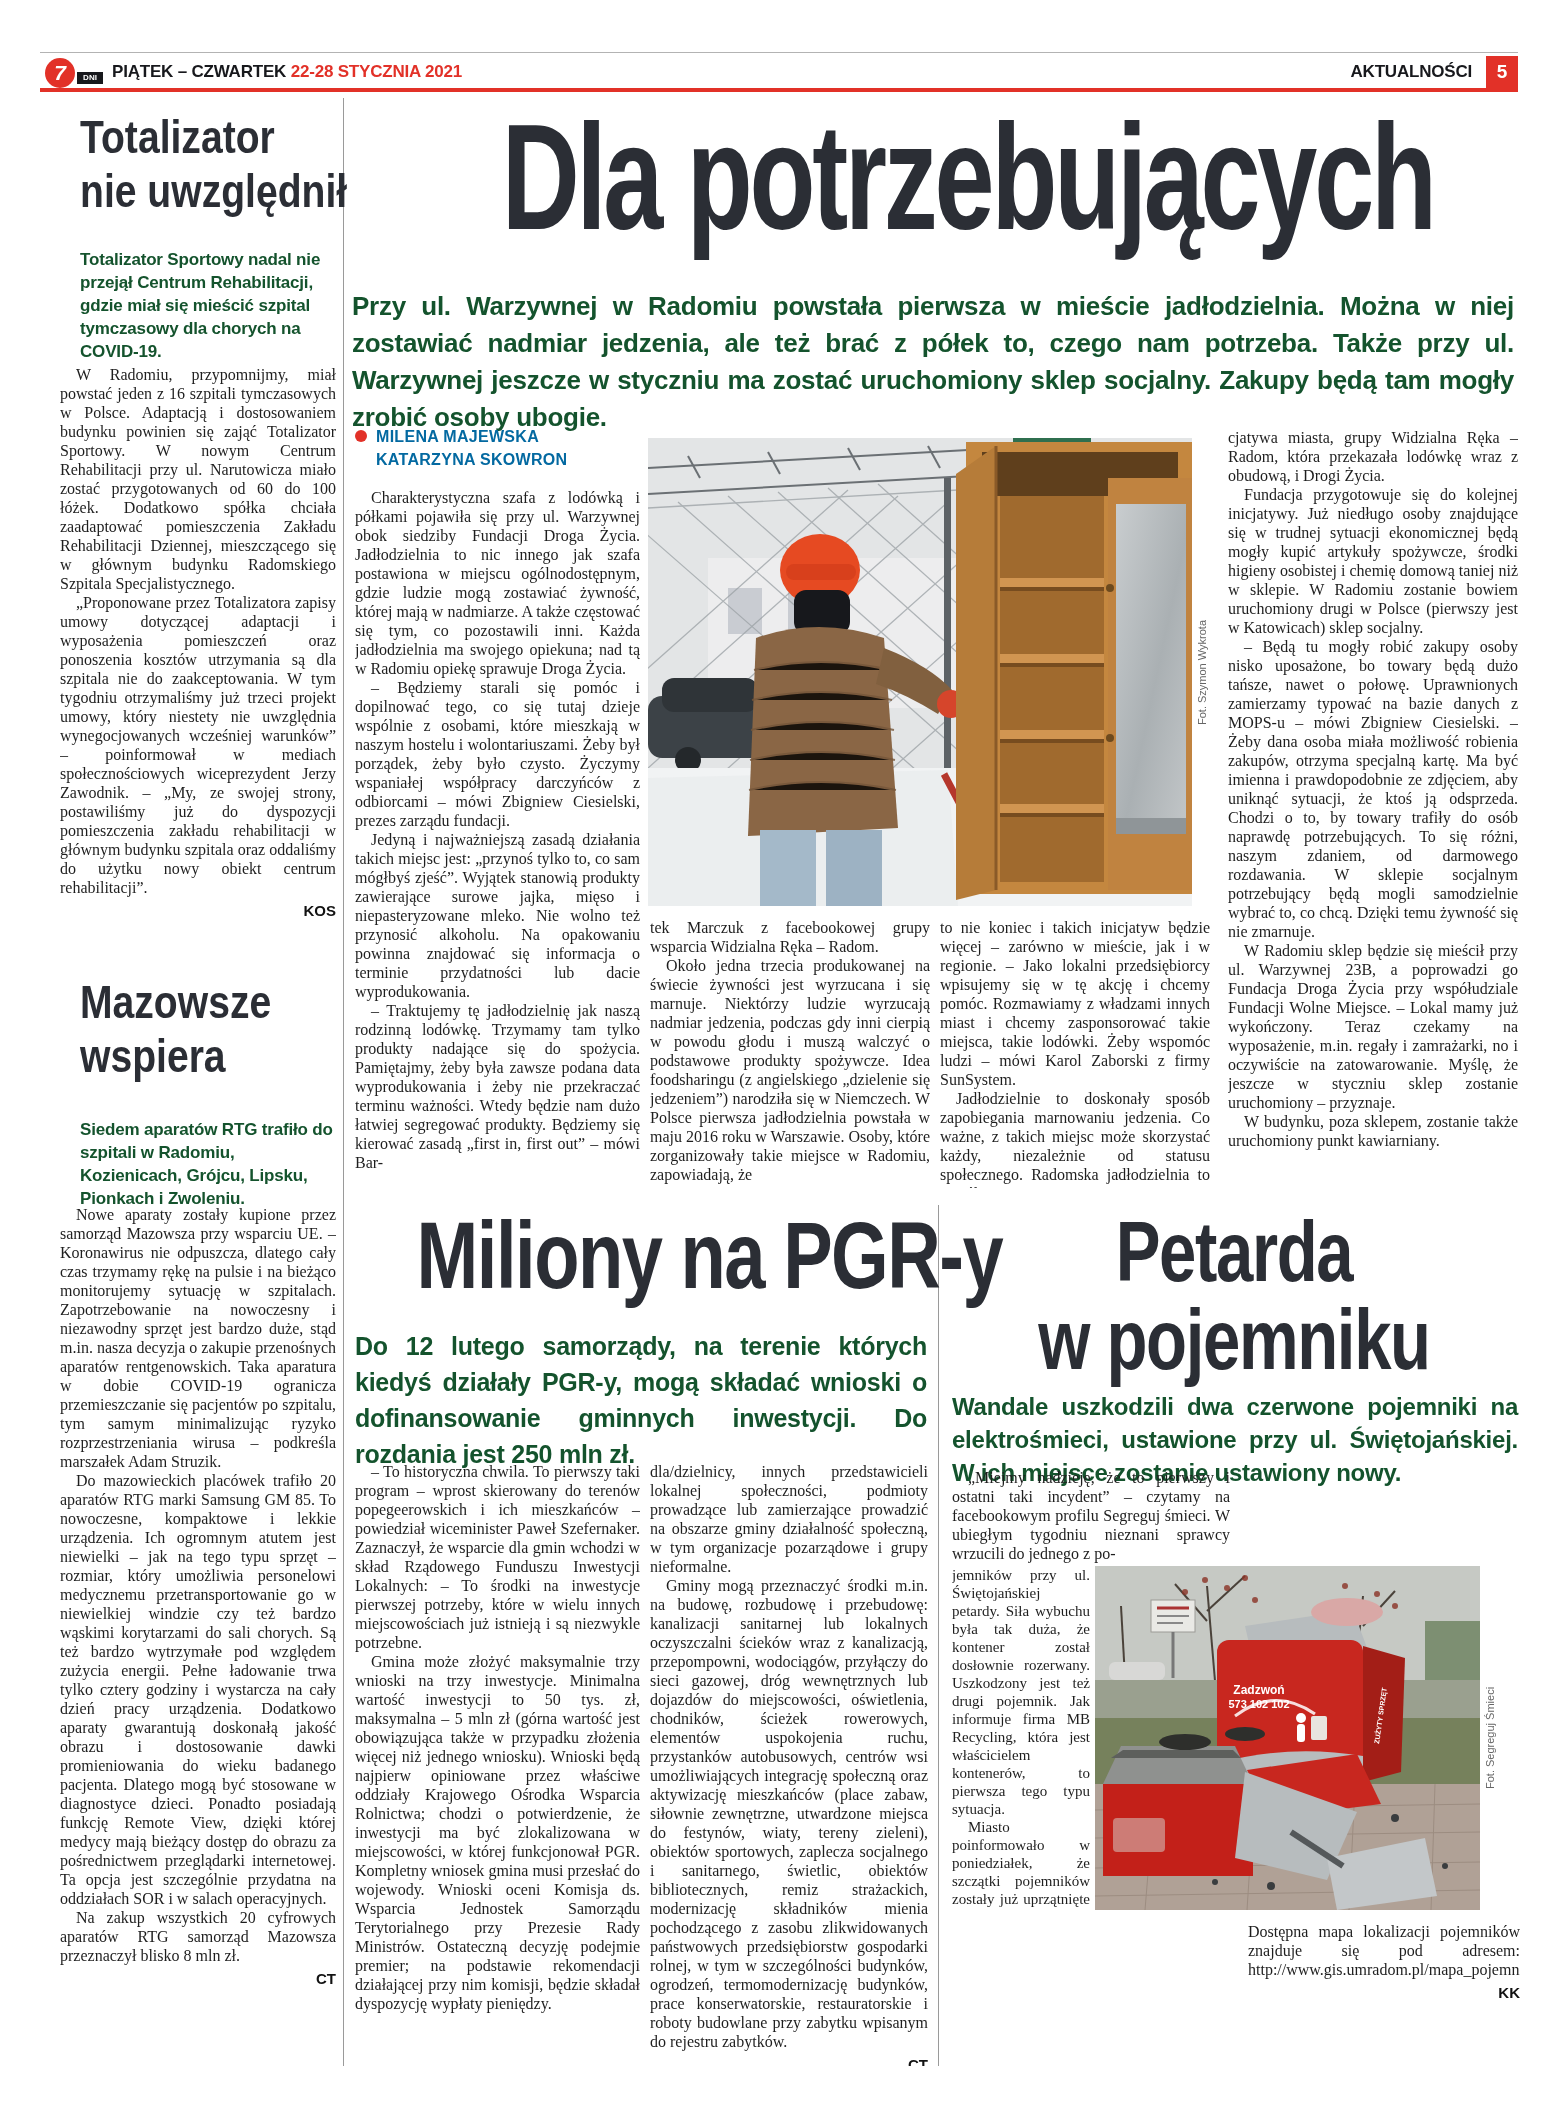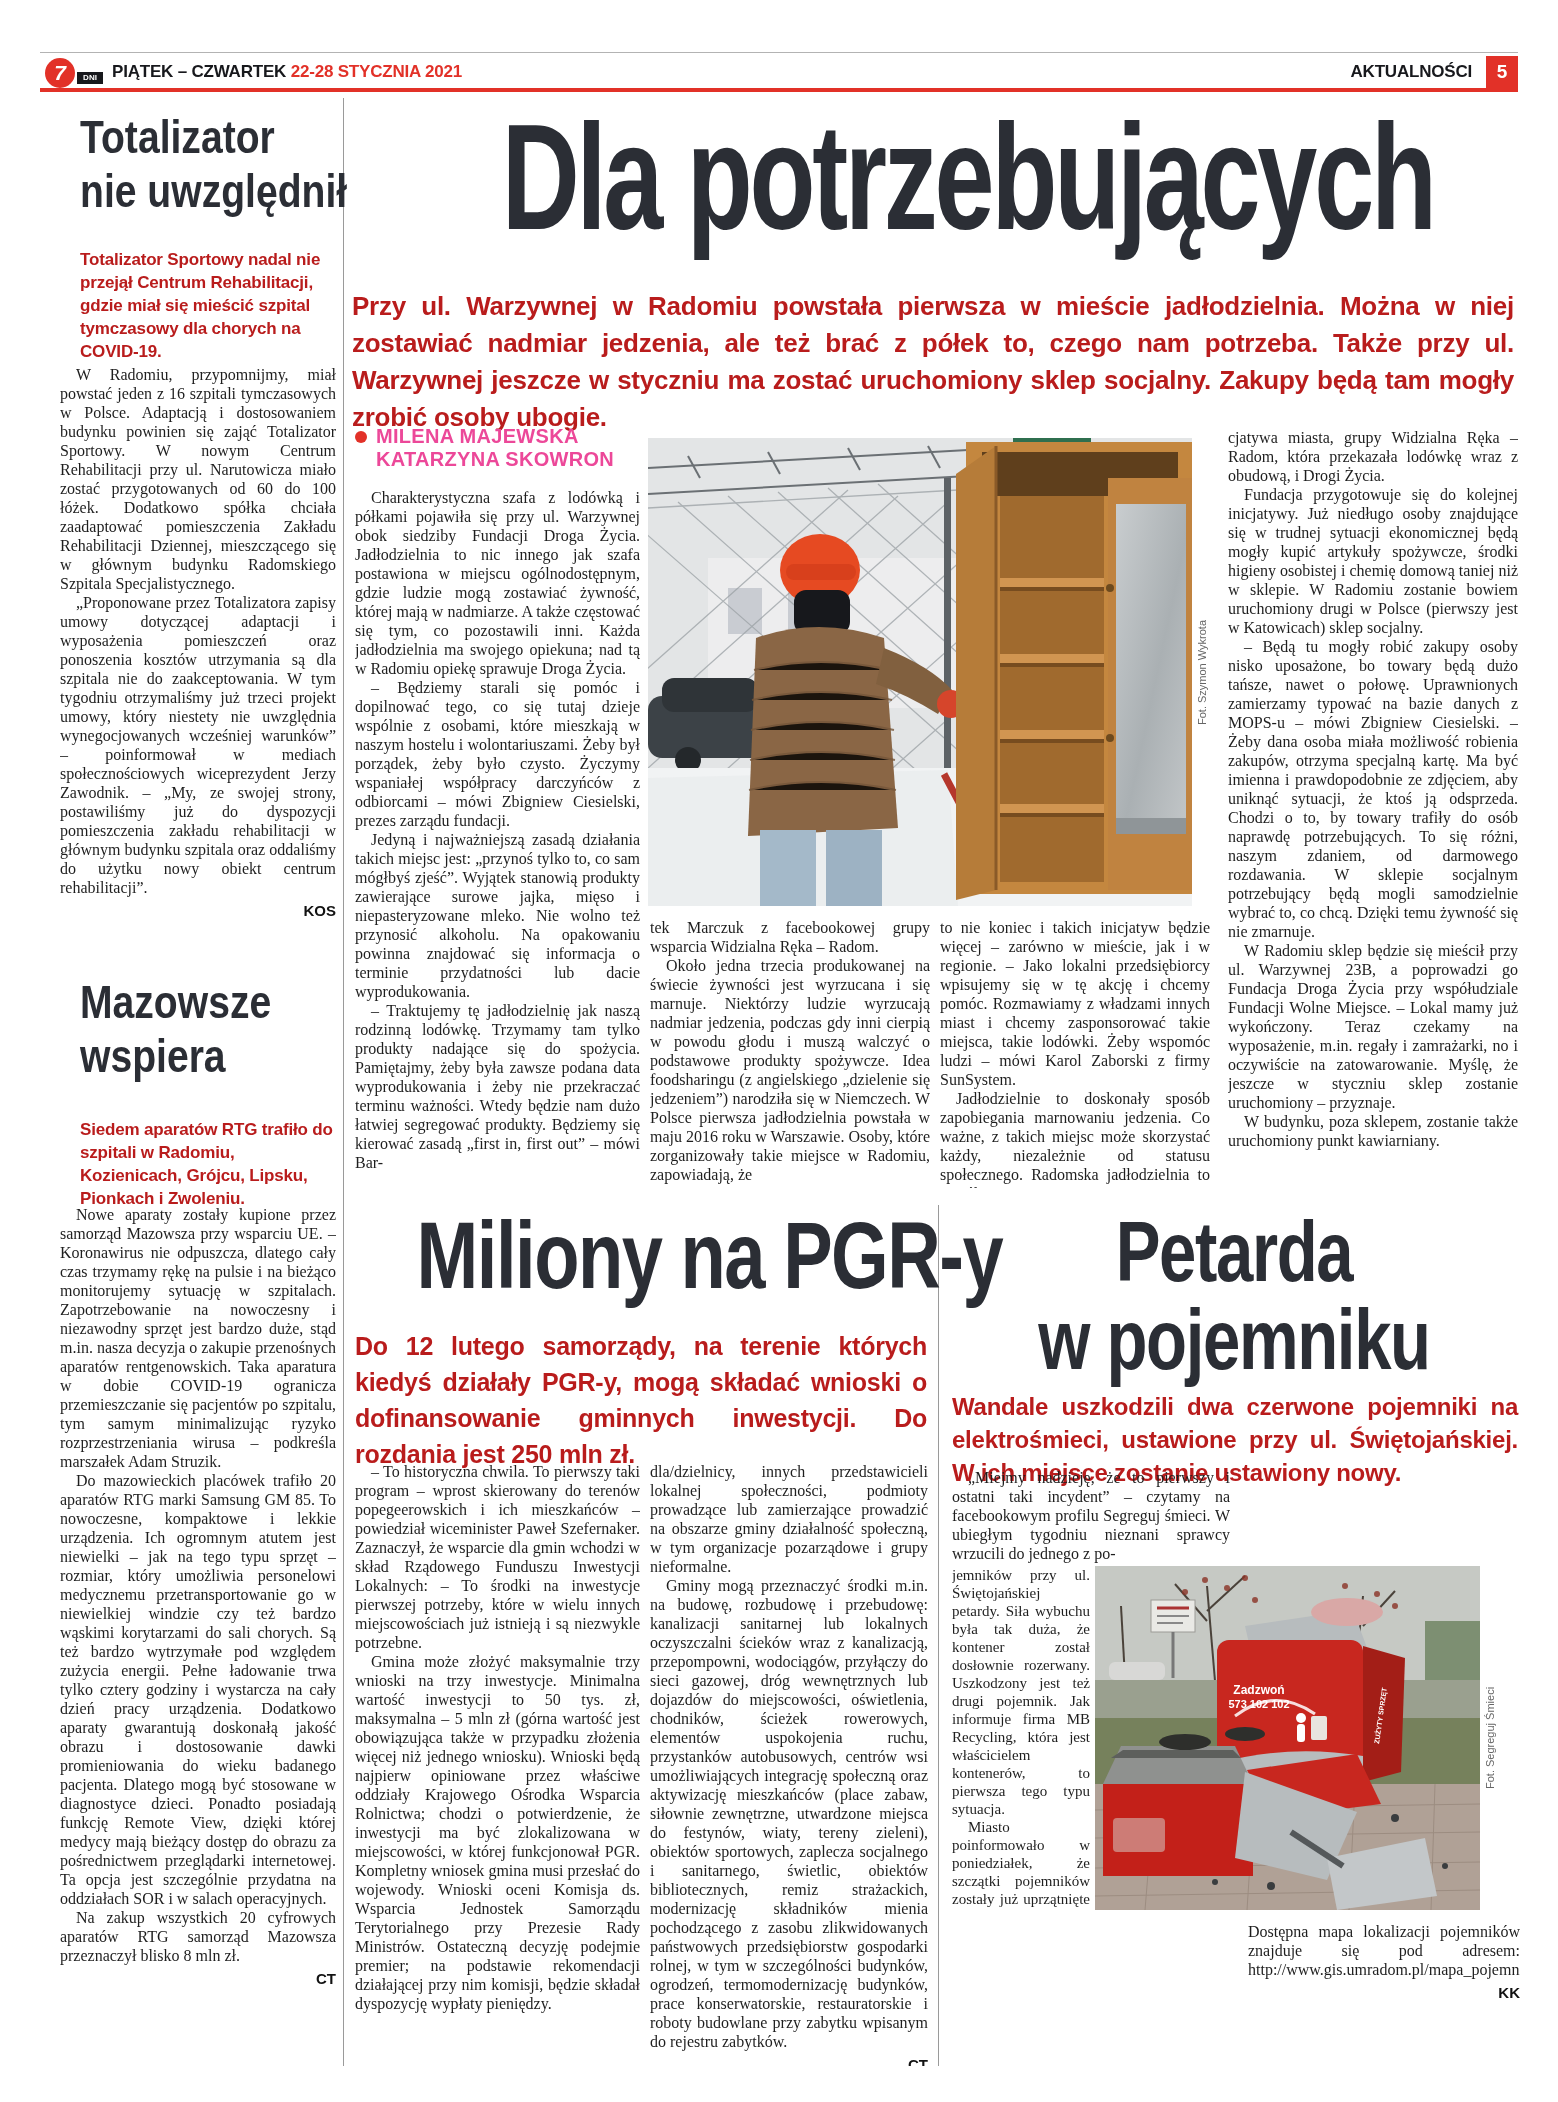--- a/index.html
+++ b/index.html
@@ -9,30 +9,30 @@
   .hairline{background:#b3b3b3;height:1px;}
   .redrule{background:#e23128;}
   .vrule{background:#9a9a9a;width:1px;}
   .cond{font-family:"Liberation Sans",sans-serif;font-weight:bold;color:#2b2e35;}
   .bigtitle{letter-spacing:-0.03em;transform:scaleX(0.72);transform-origin:center top;
             text-align:center;white-space:nowrap;line-height:1;}
   .sectitle{letter-spacing:-0.02em;transform:scaleX(0.78);transform-origin:center top;
             text-align:center;white-space:nowrap;line-height:1;}
   .sbtitle{font-size:46px;line-height:54px;transform:scaleX(0.85);transform-origin:left top;
            white-space:nowrap;}
-  .lead{font-family:"Liberation Sans",sans-serif;font-weight:bold;color:#b91c1c;
+  .lead{font-family:"Liberation Sans",sans-serif;font-weight:bold;color:#14532d;
         text-align:left;letter-spacing:-0.01em;}
   .body{font-size:16px;line-height:19px;text-align:justify;overflow:hidden;}
   .body p{margin:0;text-indent:16px;}
   .body p.noind{text-indent:0;}
   .narrow{font-size:15px;line-height:18px;}
   .sig{font-family:"Liberation Sans",sans-serif;font-weight:bold;font-size:15px;
        text-align:right;color:#121212;margin-top:4px;}
-  .byline{font-family:"Liberation Sans",sans-serif;font-weight:bold;font-size:20px;
-          line-height:23px;color:#ec4899;letter-spacing:0.3px;}
+  .byline{font-family:"Liberation Sans",sans-serif;font-weight:bold;font-size:16px;
+          line-height:23px;color:#0369a1;letter-spacing:0.3px;}
   .byline .dot{display:inline-block;width:12px;height:12px;border-radius:50%;
                background:#e23128;margin-right:9px;}
   .byline .l2{padding-left:21px;}
   .vcredit{writing-mode:vertical-rl;transform:rotate(180deg);
            font-family:"Liberation Sans",sans-serif;font-size:11px;color:#666;
            text-align:center;}
   .hdr{font-family:"Liberation Sans",sans-serif;font-weight:bold;font-size:17px;
        letter-spacing:-0.2px;color:#17181c;}
   .pagenum{background:#e23128;color:#fff;font-family:"Liberation Sans",sans-serif;
            font-weight:bold;font-size:19px;text-align:center;line-height:32px;}

